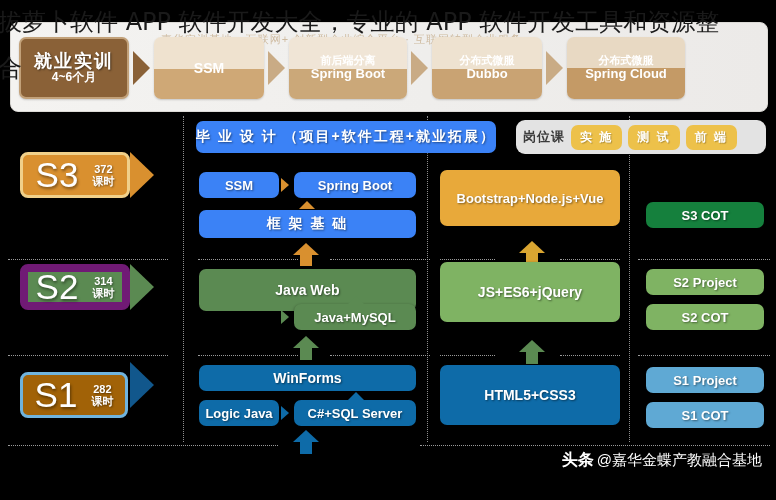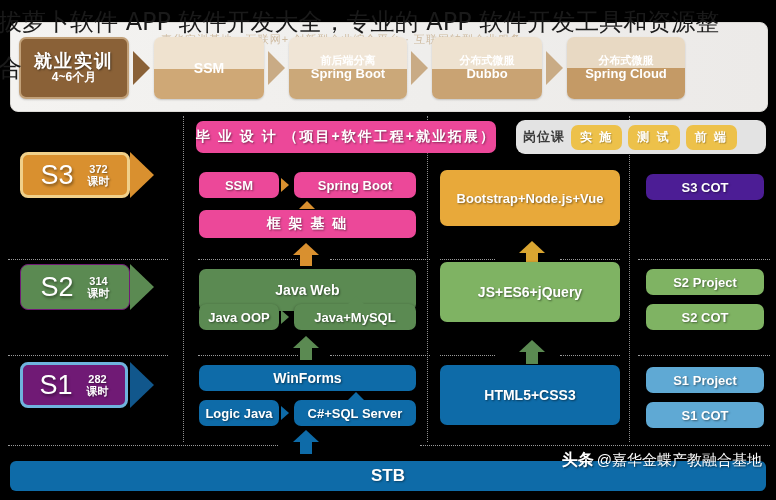--- a/index.html
+++ b/index.html
@@ -39,32 +39,32 @@
   
   .stage{position:absolute;left:0;top:112px;width:776px;height:332px;}
   .vdiv{position:absolute;top:4px;height:326px;width:0;
     border-left:1px dotted #8e8e8e;}
   .hdiv{position:absolute;height:0;border-top:1px dotted #9a9a9a;}
 
   .box{position:absolute;border-radius:7px;color:#fff;font-weight:bold;
     display:flex;align-items:center;justify-content:center;text-align:center;
     box-shadow:0 1px 3px rgba(0,0,0,.45);
     text-shadow:1px 1px 2px rgba(0,0,0,.45);font-size:13px;}
-  .or{background:#ec4899;}
+  .or{background:#3b82f6;}
   .or2{background:#e8a93a;}
   .gr{background:#5b8a52;}
   .gr2{background:#7fb363;}
   .bl{background:#0e6ba8;}
   .bl2{background:#5fa9d4;}
-  .yl{background:#4c1d95;color:#fff;}
+  .yl{background:#15803d;color:#fff;margin-top:28px;}
   .cn{letter-spacing:2px;}
 
   .badge{position:absolute;height:46px;border-radius:8px;display:flex;align-items:center;
     justify-content:center;color:#fff;box-sizing:border-box;}
-  .badge .s{font-size:27px;font-weight:normal;text-shadow:1px 2px 3px rgba(0,0,0,.45);}
+  .badge .s{font-size:35px;font-weight:normal;text-shadow:1px 2px 3px rgba(0,0,0,.45);}
   .badge .k{font-size:11px;font-weight:bold;line-height:1.1;margin-left:14px;text-align:center;
     text-shadow:1px 1px 2px rgba(0,0,0,.45);}
   .badge-arw{position:absolute;width:0;height:0;
     border-top:23px solid transparent;border-bottom:23px solid transparent;}
 
   .uparr{position:absolute;width:0;height:0;}
   .uparr .head{position:absolute;width:0;height:0;border-left:13px solid transparent;
     border-right:13px solid transparent;}
   .uparr .stem{position:absolute;width:12px;left:7px;}
   .smarr{position:absolute;width:0;height:0;border-left:8px solid transparent;
@@ -159,30 +159,30 @@
 
     <div class="badge" style="left:20px;top:40px;width:110px;background:#d9902f;border:3px solid #f0d08a;">
       <span class="s">S3</span>
       <span class="k">
         <span>372</span><br>
         <span>课时</span>
       </span>
     </div>
     <div class="badge-arw" style="left:130px;top:40px;border-left:24px solid #d9902f;"></div>
 
-    <div class="badge" style="left:20px;top:152px;width:110px;background:#5b8a52;border:1px solid #701a75;">
+    <div class="badge" style="left:20px;top:152px;width:110px;background:#5b8a52;border:8px solid #701a75;">
       <span class="s">S2</span>
       <span class="k">
         <span>314</span><br>
         <span>课时</span>
       </span>
     </div>
     <div class="badge-arw" style="left:130px;top:152px;border-left:24px solid #5b8a52;"></div>
 
-    <div class="badge" style="left:20px;top:250px;width:108px;background:#701a75;border:3px solid #6fb3dd;">
+    <div class="badge" style="left:20px;top:260px;width:108px;background:#a16207;border:3px solid #6fb3dd;">
       <span class="s">S1</span>
       <span class="k">
         <span>282</span><br>
         <span>课时</span>
       </span>
     </div>
     <div class="badge-arw" style="left:130px;top:250px;border-left:24px solid #11578c;"></div>
 
     <div class="box or cn" style="left:196px;top:9px;width:300px;height:32px;font-size:14px;">毕 业 设 计 （项目+软件工程+就业拓展）</div>
 
@@ -194,21 +194,20 @@
 
     <div class="box or cn" style="left:199px;top:98px;width:217px;height:28px;font-size:14px;">框 架 基 础</div>
 
     <div class="uparr" style="left:293px;top:131px;">
       <div class="head" style="border-bottom:12px solid #d9902f;top:0;"></div>
       <div class="stem" style="background:#d9902f;height:11px;top:12px;"></div>
     </div>
 
     <div class="box gr" style="left:199px;top:157px;width:217px;height:42px;font-size:14px;">Java Web</div>
 
-    <div class="box gr" style="left:199px;top:192px;width:80px;height:26px;">Java OOP</div>
     <div class="rarr" style="left:281px;top:198px;border-left:8px solid #5b8a52;"></div>
     <div class="box gr" style="left:294px;top:192px;width:122px;height:26px;">Java+MySQL</div>
     <div class="smarr" style="left:348px;top:184px;border-bottom:8px solid #5b8a52;"></div>
 
     <div class="uparr" style="left:293px;top:224px;">
       <div class="head" style="border-bottom:12px solid #5b8a52;top:0;"></div>
       <div class="stem" style="background:#5b8a52;height:12px;top:12px;"></div>
     </div>
 
     <div class="box bl" style="left:199px;top:253px;width:217px;height:26px;font-size:14px;">WinForms</div>
@@ -249,21 +248,18 @@
     <div class="box yl" style="left:646px;top:62px;width:118px;height:26px;color:#fff;">S3 COT</div>
 
     <div class="box gr2" style="left:646px;top:157px;width:118px;height:26px;">S2 Project</div>
     <div class="box gr2" style="left:646px;top:192px;width:118px;height:26px;">S2 COT</div>
 
     <div class="box bl2" style="left:646px;top:255px;width:118px;height:26px;">S1 Project</div>
     <div class="box bl2" style="left:646px;top:290px;width:118px;height:26px;">S1 COT</div>
 
   </div>
 
-  <div class="stb">
-    <span>STB</span>
-  </div>
   <div class="wm">
     <span class="wm1">头条</span>
     <span class="wm2">@嘉华金蝶产教融合基地</span>
   </div>
 
 </div>
 
 </body></html>

